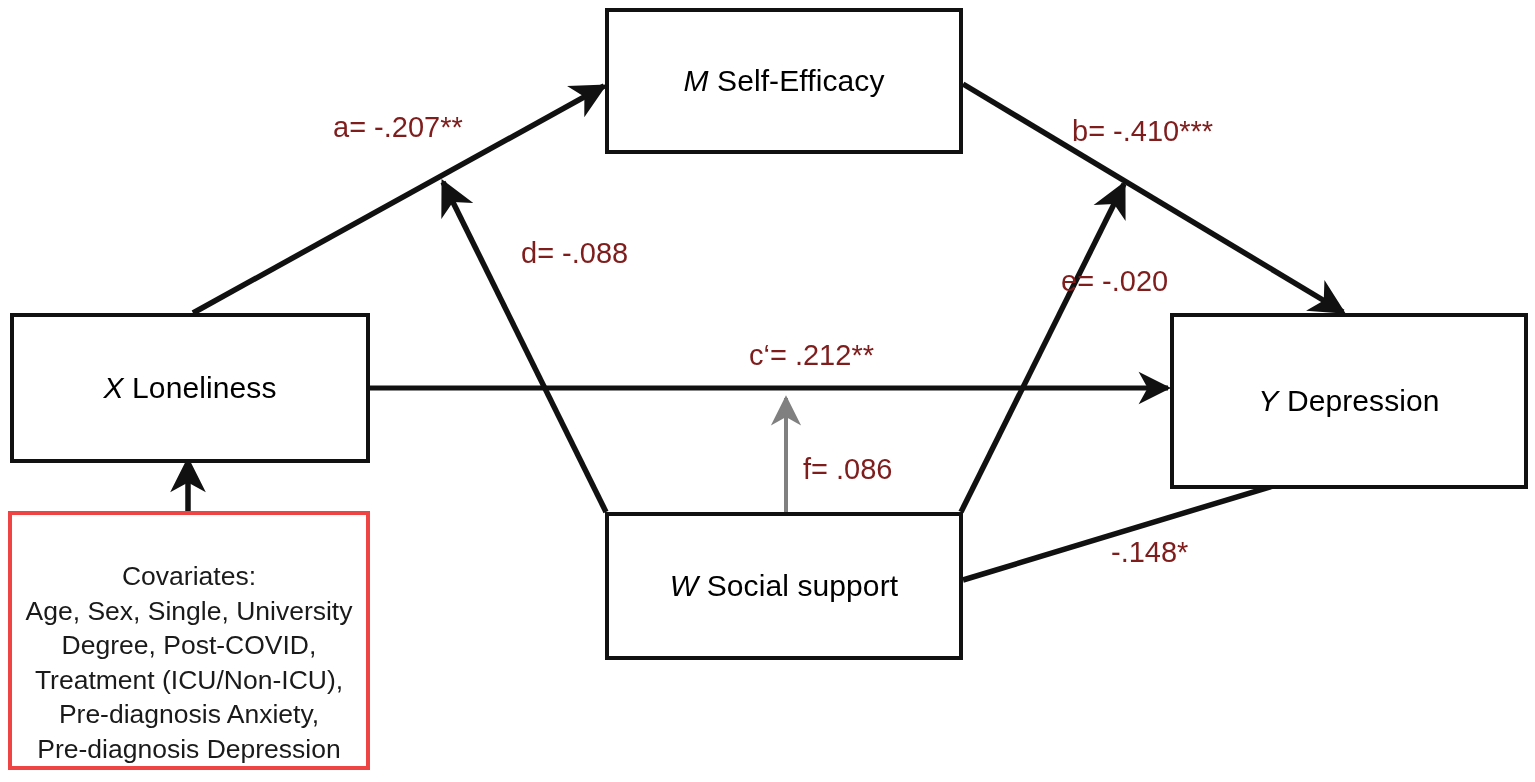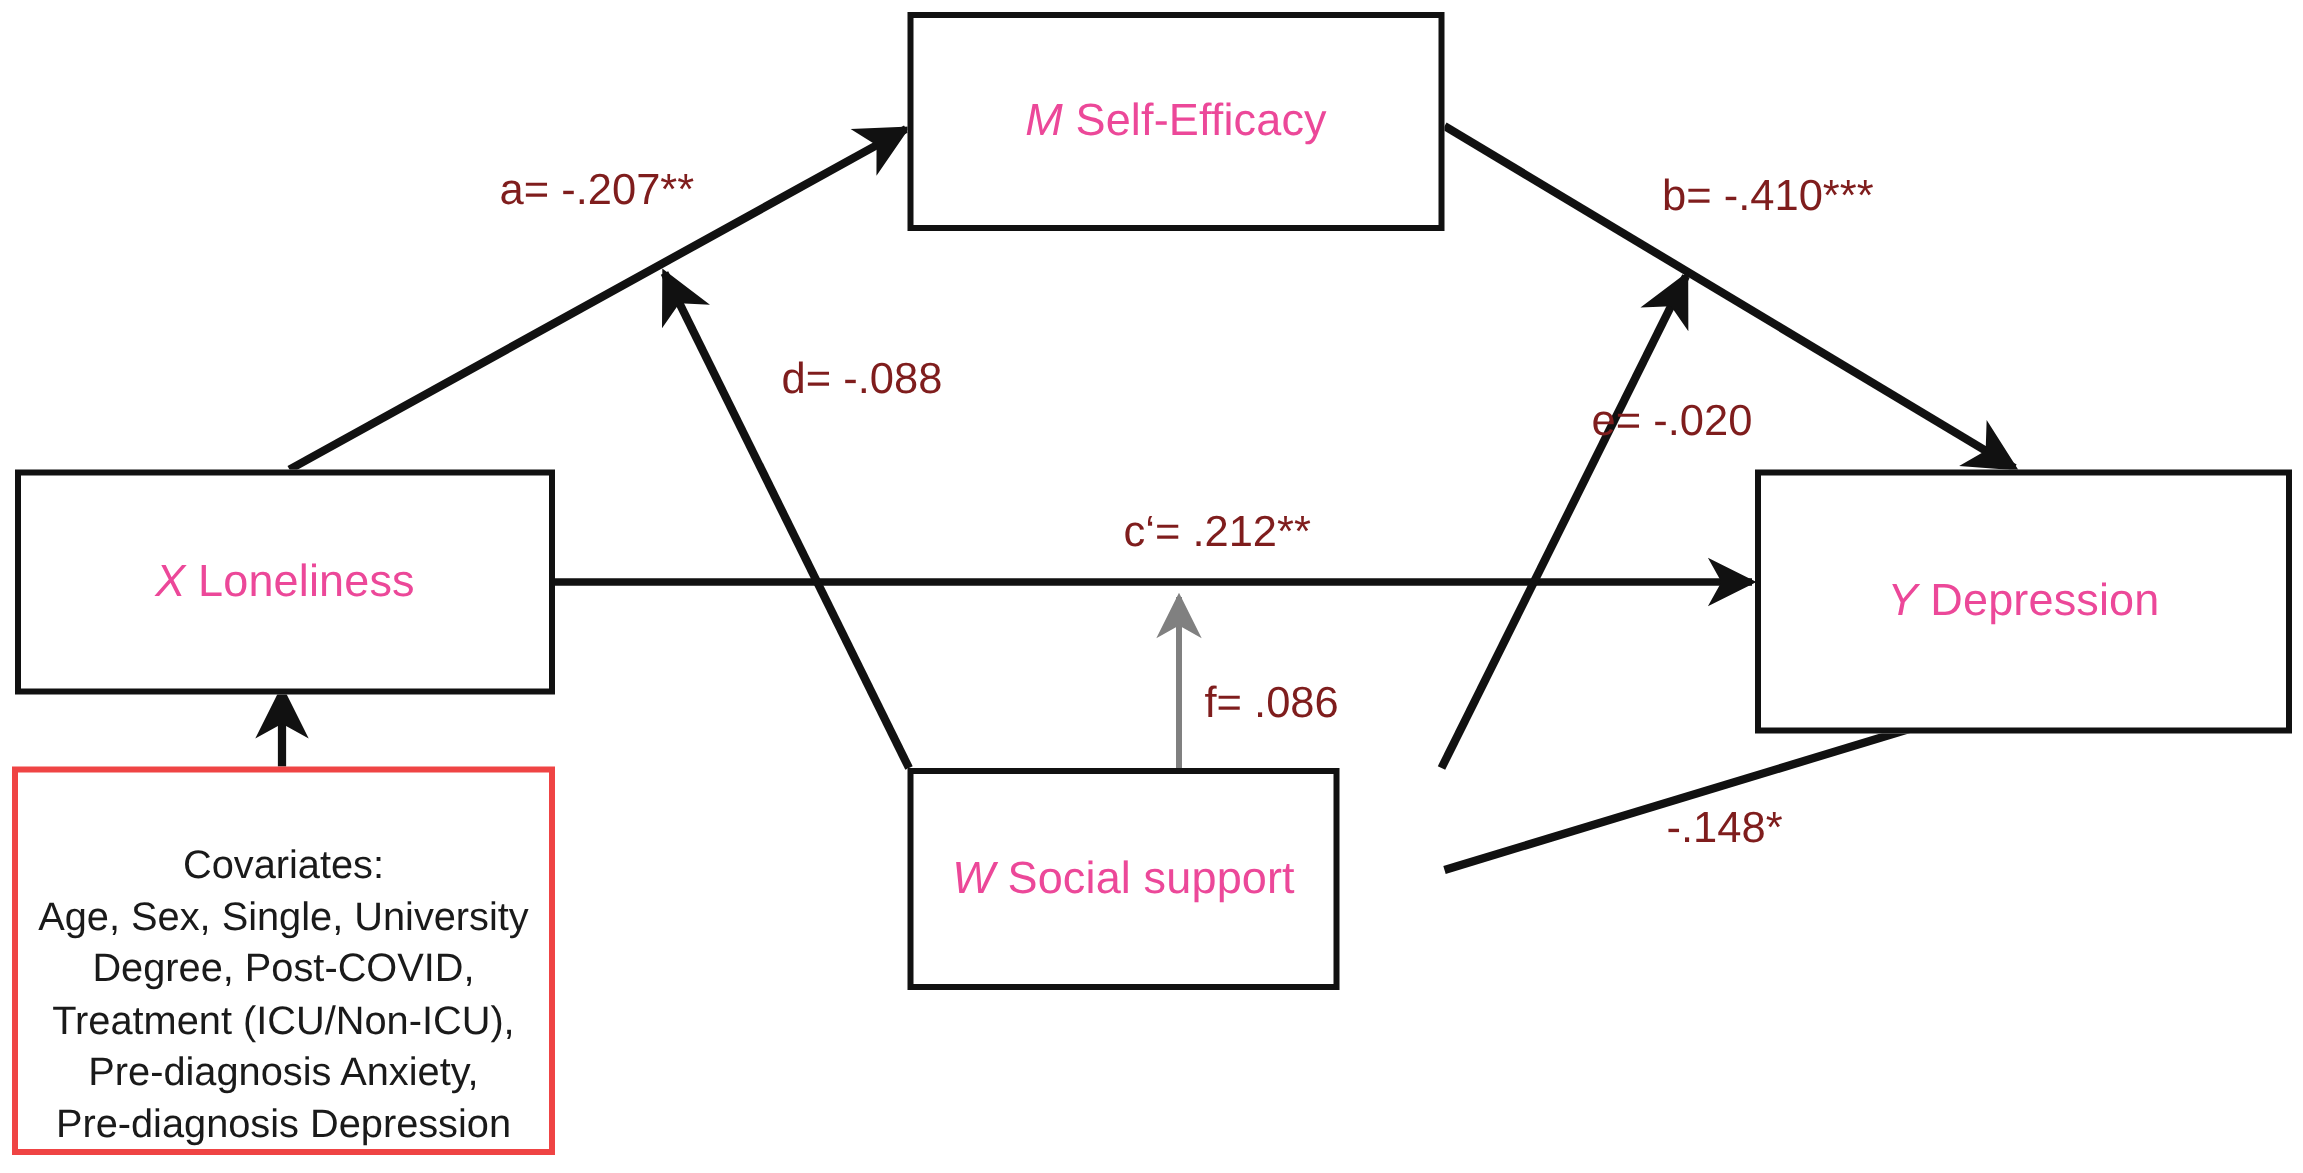--- a/index.html
+++ b/index.html
@@ -31,21 +31,21 @@
     border: 4px solid #111111;
     background: #ffffff;
     display: flex;
     align-items: center;
     justify-content: center;
     text-align: center;
   }
   .node-label {
     font-family: "Liberation Sans", sans-serif;
     font-size: 30px;
-    color: #ec4899;
+    color: #000000;
     line-height: 1.15;
     letter-spacing: 0.1px;
     white-space: nowrap;
   }
   .node-label .var {
     font-style: italic;
   }
   .cov-box {
     position: absolute;
     box-sizing: border-box;
@@ -116,38 +116,38 @@
       <span class="var">X</span><span>&nbsp;</span><span>Loneliness</span>
     </div>
   </div>
 
   <div class="node-box" style="left:1170px; top:313px; width:358px; height:176px;">
     <div class="node-label">
       <span class="var">Y</span><span>&nbsp;</span><span>Depression</span>
     </div>
   </div>
 
-  <div class="node-box" style="left:605px; top:512px; width:288px; height:148px;text-align:center;">
+  <div class="node-box" style="left:605px; top:512px; width:358px; height:148px;text-align:center;">
     <div class="node-label">
       <span class="var">W</span><span>&nbsp;</span><span>Social support</span>
     </div>
   </div>
 
   <div class="cov-box" style="left:8px; top:511px; width:362px; height:259px;">
     <div class="cov-text">Covariates:
 Age, Sex, Single, University
 Degree,  Post-COVID,
 Treatment (ICU/Non-ICU),
 Pre-diagnosis Anxiety,
 Pre-diagnosis  Depression</div>
   </div>
 
   <div class="edge-label" style="left:333px; top:113px;">a= -.207**</div>
 
-  <div class="edge-label" style="left:1108px; top:117px;">b= -.410***</div>
+  <div class="edge-label" style="left:1072px; top:117px;">b= -.410***</div>
 
   <div class="edge-label" style="left:521px; top:239px;">d= -.088</div>
 
   <div class="edge-label" style="left:1061px; top:267px;">e= -.020</div>
 
   <div class="edge-label" style="left:749px; top:341px;">c‘= .212**</div>
 
   <div class="edge-label" style="left:803px; top:455px;">f= .086</div>
 
   <div class="edge-label" style="left:1111px; top:538px;">-.148*</div>

